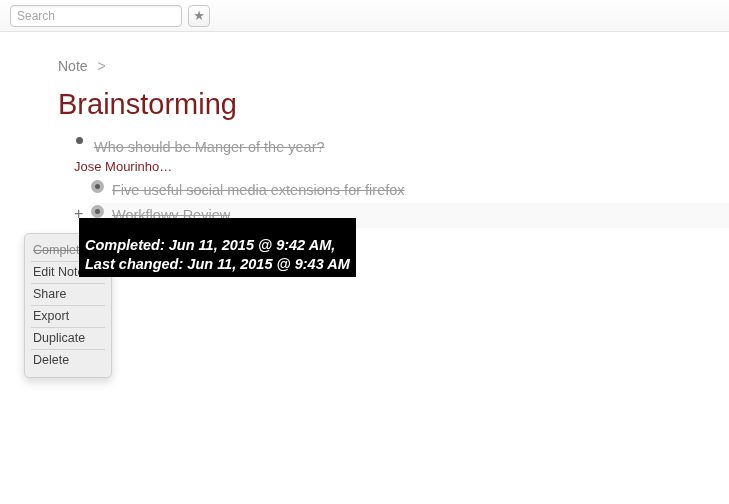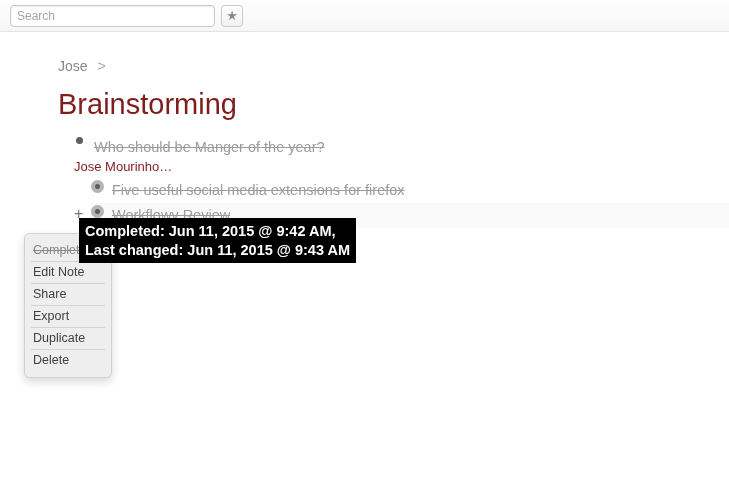--- a/index.html
+++ b/index.html
@@ -15,21 +15,21 @@
   .toolbar {
     height: 32px;
     padding: 4px 10px;
     background: linear-gradient(#fefefe, #f7f7f7);
     border-bottom: 1px solid #e3e3e3;
     display: flex;
     align-items: center;
     gap: 6px;
   }
   .search-input {
-    width: 205px;
+    width: 172px;
     height: 22px;
     border: 1px solid #c9c9c9;
     border-radius: 4px;
     padding: 2px 6px;
     font-size: 12px;
     color: #333;
     background: #fff;
     box-shadow: inset 0 1px 2px rgba(0,0,0,0.08);
   }
   .search-input::placeholder { color: #a6a6a6; }
@@ -128,24 +128,25 @@
 
   
   .tooltip {
     position: absolute;
     left: 21px;
     top: 15px;
     background: #000;
     color: #fff;
     font-size: 14.5px;
     font-weight: 600;
-    padding: 4px 6px 3px 6px;
+    padding: 18px 6px 3px 6px;
     line-height: 19px;
     white-space: nowrap;
     z-index: 20;
+    font-style: italic;
   }
 
   
   .ctx-menu {
     position: absolute;
     left: -34px;
     top: 30px;
     width: 88px;
     background: #eeeeee;
     border: 1px solid #d1d1d1;
@@ -171,21 +172,21 @@
 
 <div class="toolbar">
   <input class="search-input" type="text" placeholder="Search" style="">
   <div class="star-btn">
     <span>★</span>
   </div>
 </div>
 
 <div class="content">
   <div class="breadcrumb">
-    <span class="home">Jose</span>
+    <span class="home">Note</span>
     <span class="sep">&gt;</span>
   </div>
 
   <h1 class="title">Brainstorming</h1>
 
   <div class="list">
 
     <div class="item-row indent-0 done">
       <span class="bullet">
           <span class="bullet-dot"></span>

